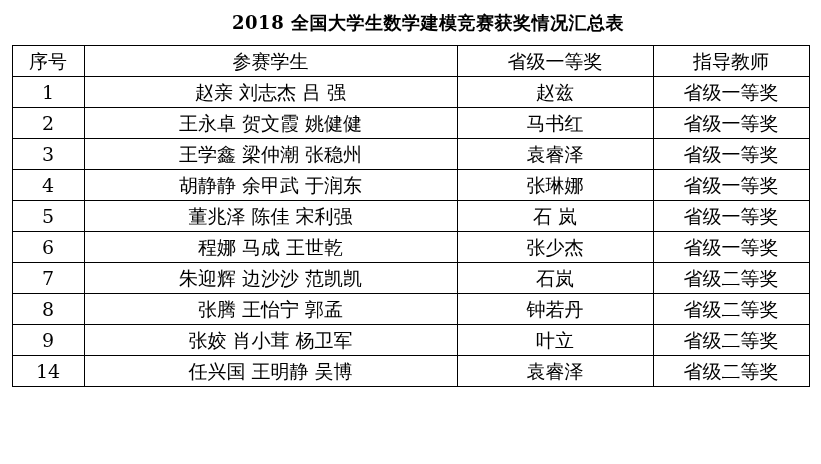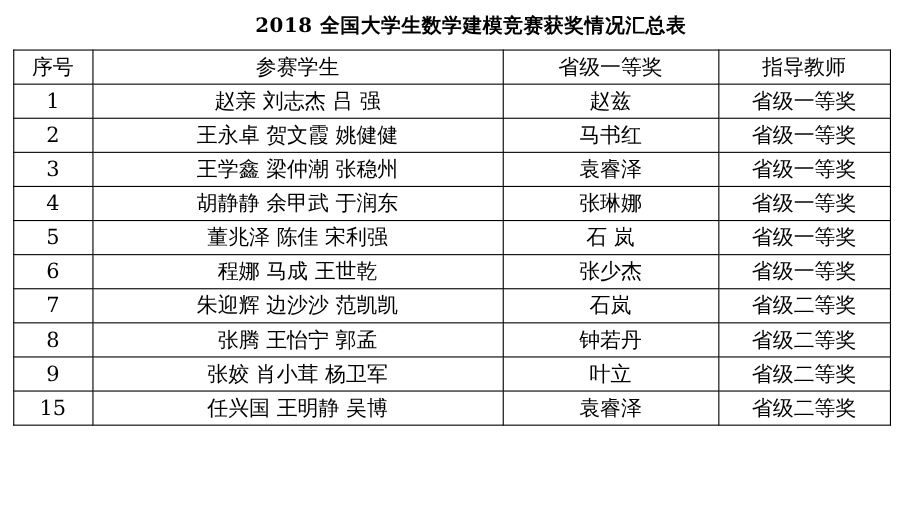--- a/index.html
+++ b/index.html
@@ -129,21 +129,21 @@
         <td>钟若丹</td>
         <td>省级二等奖</td>
       </tr>
       <tr>
         <td>9</td>
         <td>张姣  肖小茸  杨卫军</td>
         <td>叶立</td>
         <td>省级二等奖</td>
       </tr>
       <tr>
-        <td>15</td>
+        <td>14</td>
         <td>任兴国  王明静  吴博</td>
         <td>袁睿泽</td>
         <td>省级二等奖</td>
       </tr>
     </tbody>
   </table>
 
 </div>
 
 </body></html>

